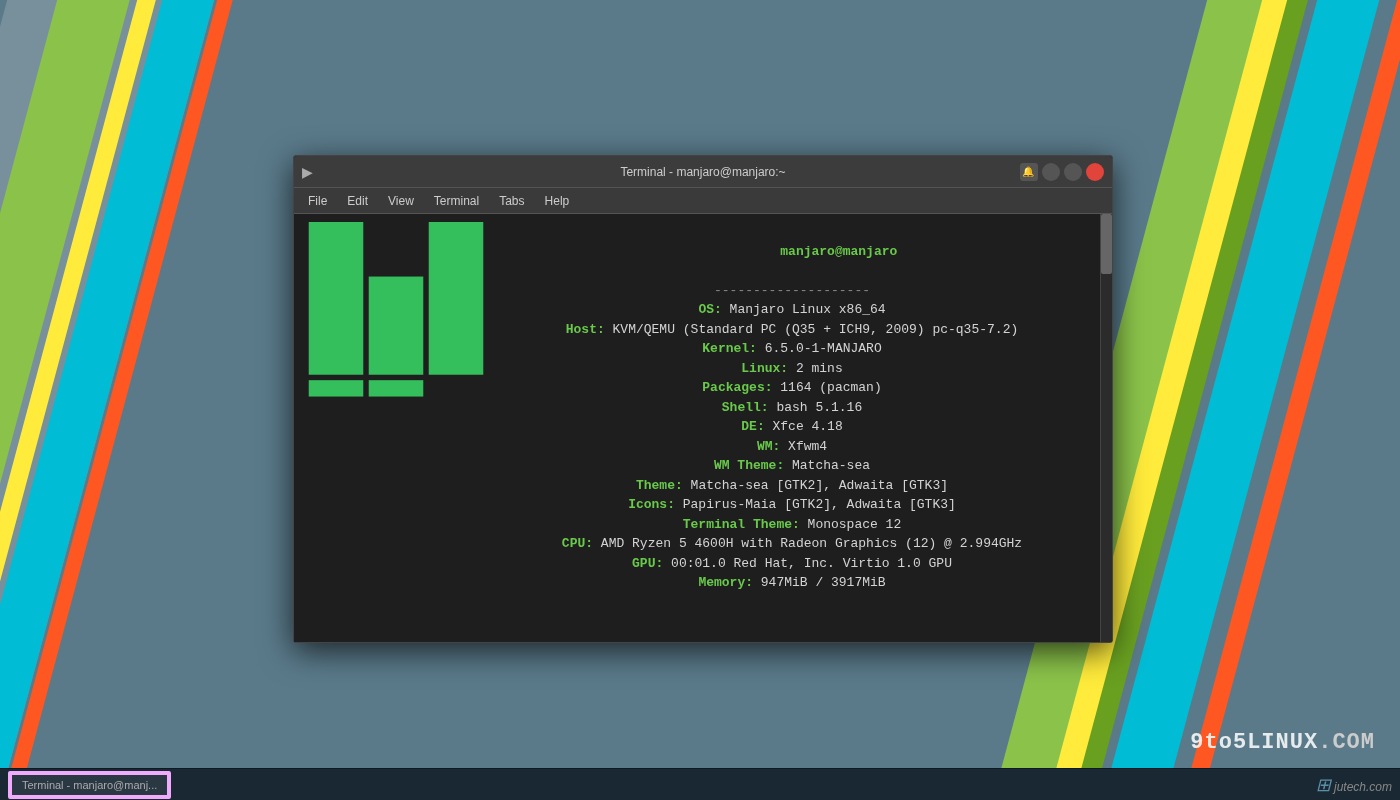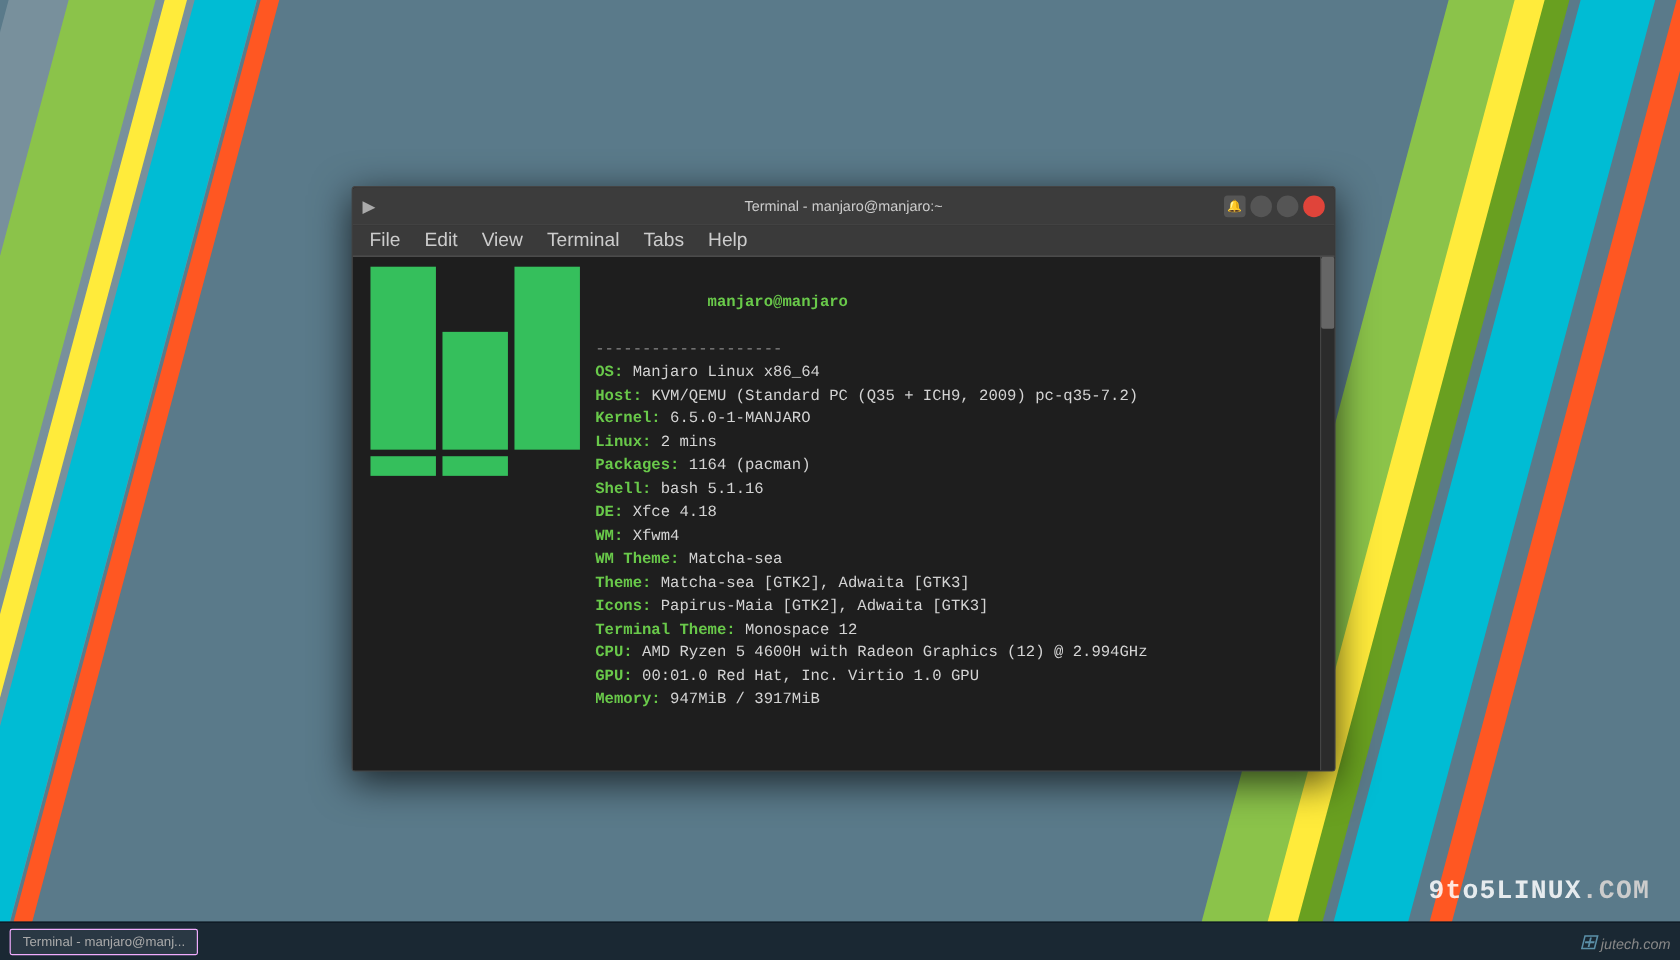--- a/index.html
+++ b/index.html
@@ -185,21 +185,21 @@
       height: 26px;
       display: flex;
       align-items: center;
       padding: 0 4px;
       border-bottom: 1px solid #555;
       flex-shrink: 0;
     }
 
     .menu-item {
       color: #ccc;
-      font-size: 16px;
+      font-size: 12px;
       padding: 3px 10px;
       cursor: pointer;
       border-radius: 3px;
     }
 
     .terminal-body {
       display: flex;
       flex: 1;
       overflow: hidden;
     }
@@ -238,20 +238,21 @@
       gap: 0;
     }
 
     .neofetch-logo {
       flex-shrink: 0;
       padding-right: 10px;
     }
 
     .neofetch-info {
       flex: 1;
+      text-align: center;
     }
 
     .logo-svg {
       width: 180px;
       height: 240px;
     }
     .c-white { color: #d3d3d3; }
     .c-bold-green { color: #69c94a; font-weight: bold; }
     .c-separator { color: #888; }
 
@@ -269,21 +270,21 @@
       align-items: center;
       padding: 0 8px;
       border-top: 1px solid #0d1a24;
     }
 
     .taskbar-item {
       color: #aaa;
       font-size: 11px;
       padding: 4px 10px;
       background: #2a3844;
-      border: 1px solid #f0abfc;
+      border: 4px solid #f0abfc;
       border-radius: 2px;
       white-space: nowrap;
       max-width: 200px;
       overflow: hidden;
       text-overflow: ellipsis;
     }
 
     .taskbar-right {
       margin-left: auto;
       display: flex;

